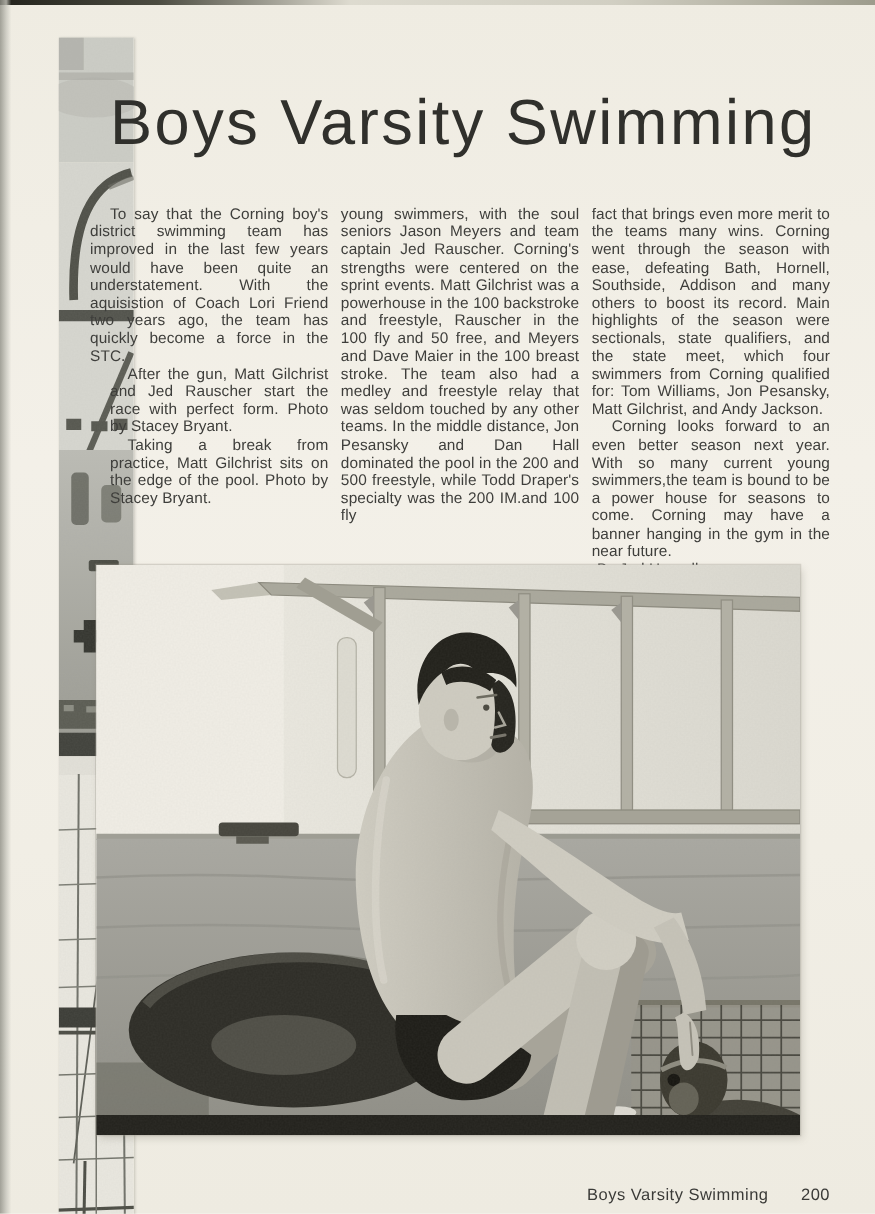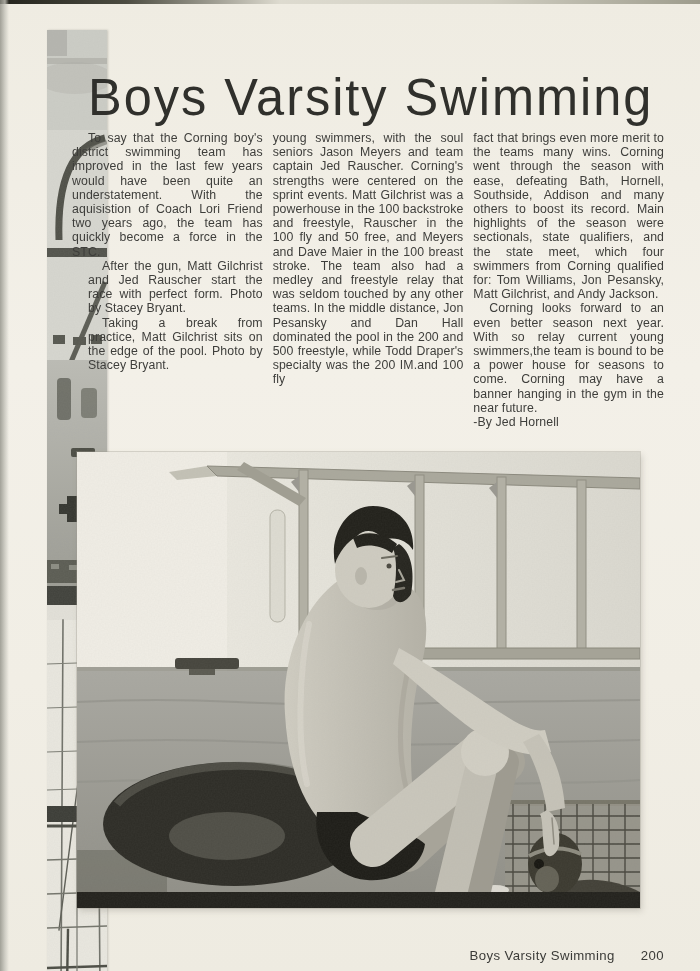--- a/index.html
+++ b/index.html
@@ -21,21 +21,21 @@
   .side-strip{
     position:absolute;left:7px;top:14px;width:60px;height:957px;
     box-shadow:1px 0 2px rgba(80,80,70,.25);
   }
   .page-title{
     position:absolute;left:88px;top:68px;width:575px;margin:0;
     font-size:51px;font-weight:400;letter-spacing:2px;color:#30302c;
     white-space:nowrap;transform:scaleX(.99);transform-origin:left;
   }
   .article{
-    position:absolute;left:72px;top:131px;width:592px;
+    position:absolute;left:72px;top:164px;width:592px;
     display:flex;gap:10px;
   }
   .col{width:191px;}
   .col p{
     margin:0;font-size:12.3px;line-height:14.2px;text-align:justify;
     color:#3e3e3b;letter-spacing:.1px;
   }
   .col p.ind{text-indent:16px;}
   .caption{
     margin:0;font-size:11.2px;line-height:13.7px;text-align:justify;
@@ -136,21 +136,21 @@
     <div class="col">
       <p class="ind">To say that the Corning boy's district swimming team has improved in the last few years would have been quite an understatement. With the aquisistion of Coach Lori Friend two years ago, the team has quickly become a force in the STC.</p>
       <p class="caption cap1">After the gun, Matt Gilchrist and Jed Rauscher start the race with perfect form. Photo by Stacey Bryant.</p>
       <p class="caption cap2">Taking a break from practice, Matt Gilchrist sits on the edge of the pool. Photo by Stacey Bryant.</p>
     </div>
     <div class="col">
       <p>young swimmers, with the soul seniors Jason Meyers and team captain Jed Rauscher. Corning's strengths were centered on the sprint events. Matt Gilchrist was a powerhouse in the 100 backstroke and freestyle, Rauscher in the 100 fly and 50 free, and Meyers and Dave Maier in the 100 breast stroke. The team also had a medley and freestyle relay that was seldom touched by any other teams. In the middle distance, Jon Pesansky and Dan Hall dominated the pool in the 200 and 500 freestyle, while Todd Draper's specialty was the 200 IM.and 100 fly</p>
     </div>
     <div class="col">
       <p>fact that brings even more merit to the teams many wins. Corning went through the season with ease, defeating Bath, Hornell, Southside, Addison and many others to boost its record. Main highlights of the season were sectionals, state qualifiers, and the state meet, which four swimmers from Corning qualified for: Tom Williams, Jon Pesansky, Matt Gilchrist, and Andy Jackson.</p>
-      <p class="ind">Corning looks forward to an even better season next year. With so relay current young swimmers,the team is bound to be a power house for seasons to come. Corning may have a banner hanging in the gym in the near future.</p>
+      <p class="ind">Corning looks forward to an even better season next year. With so many current young swimmers,the team is bound to be a power house for seasons to come. Corning may have a banner hanging in the gym in the near future.</p>
       <p class="byline">-By Jed Hornell</p>
     </div>
   </div>
 
   <figure class="main-photo">
     <svg width="563" height="456" viewBox="0 0 563 456">
       <defs>
         <linearGradient id="wallG" x1="0" y1="0" x2="1" y2="0">
           <stop offset="0" stop-color="#f1eee6"></stop>
             <stop offset="0.45" stop-color="#e6e4db"></stop>

